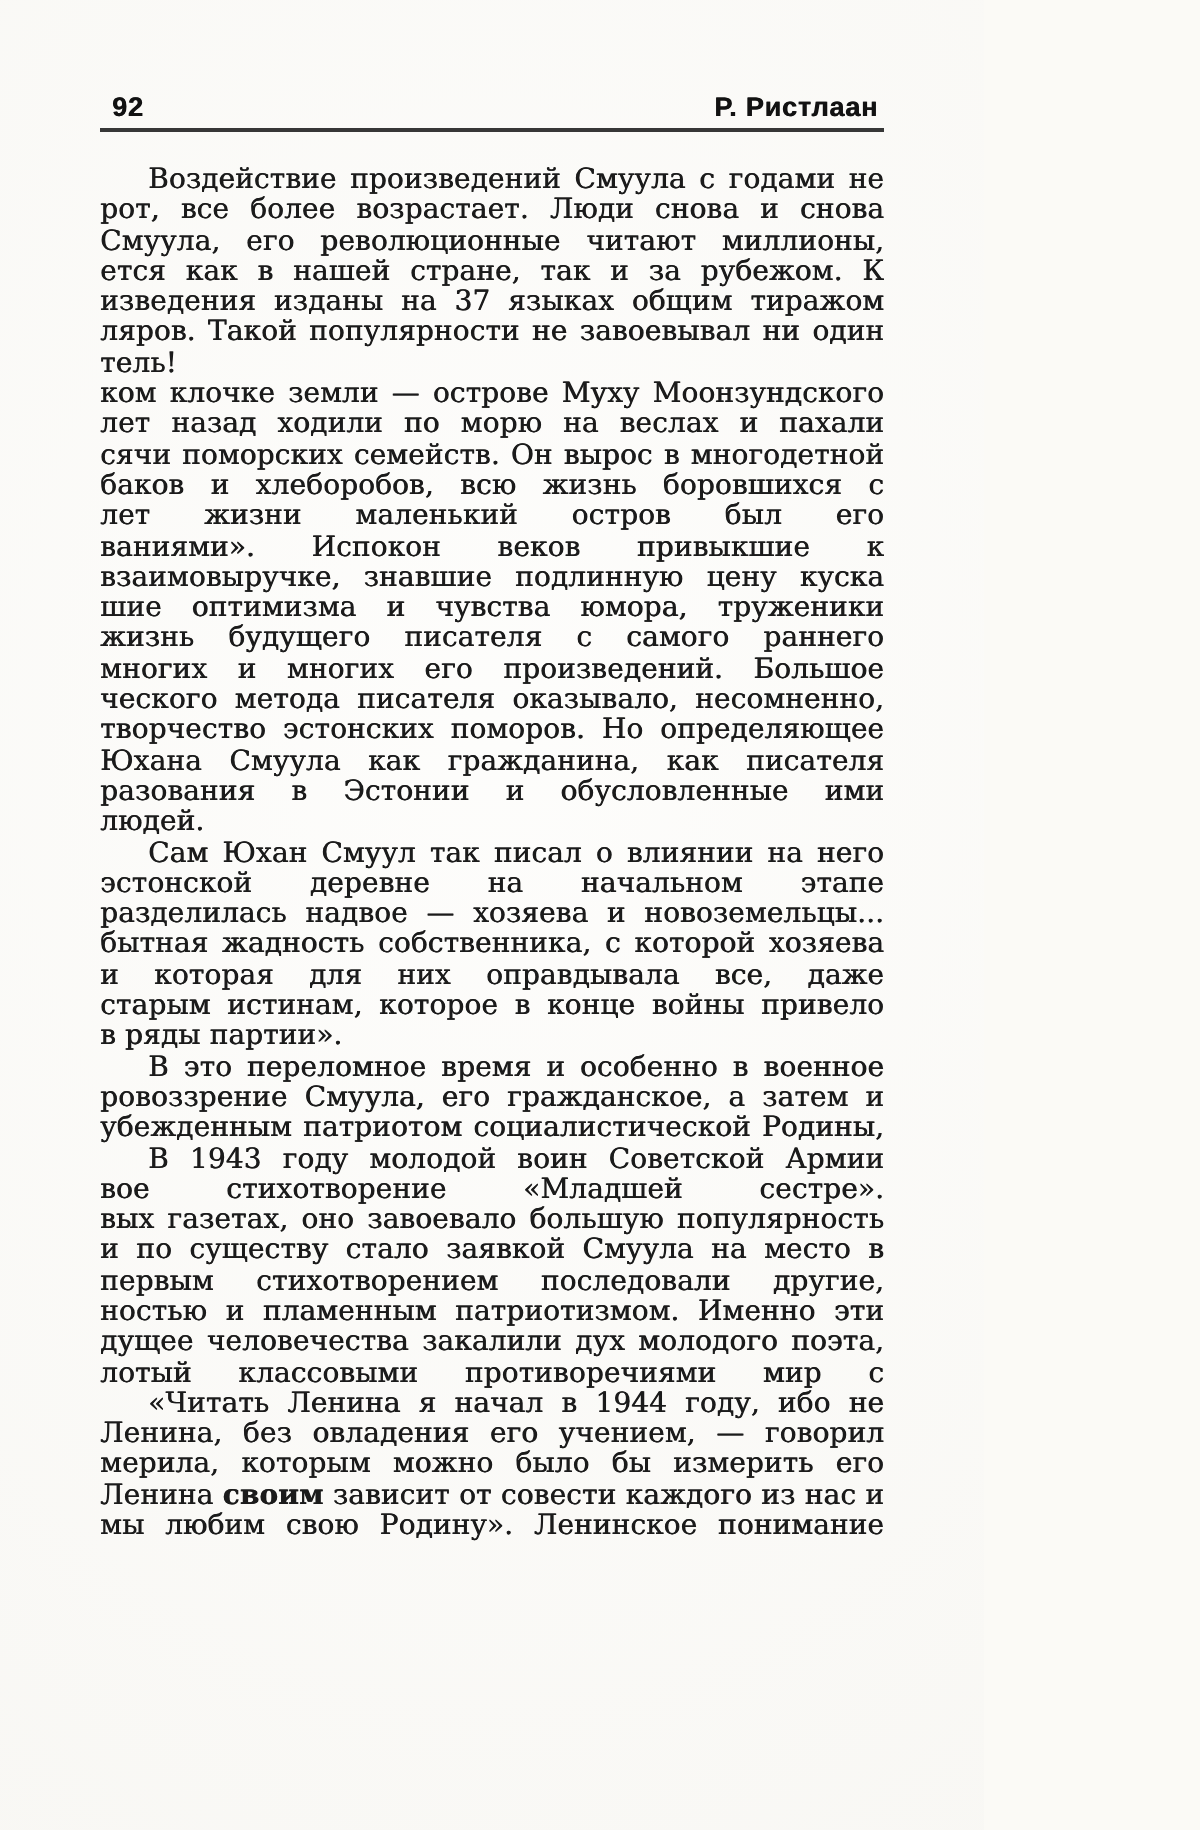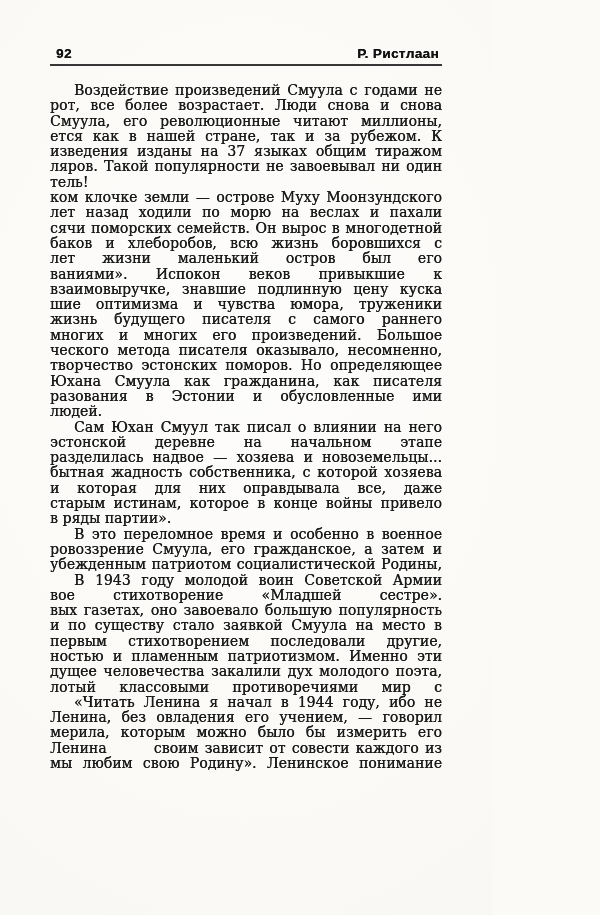--- a/index.html
+++ b/index.html
@@ -54,21 +54,21 @@
     line-height: 15.3px;
     height: 15.3px;
     overflow: hidden;
     text-align: justify;
     text-align-last: justify;
     text-indent: 0;
     white-space: normal;
   }
   .line.first { text-indent: 24px; }
   .line.last { text-align-last: left; }
-  .line b { font-weight: normal; margin-left: 41px; }
+  .line b { font-weight: bold; }
 </style>
 </head>
 <body>
 
 <div class="page">
   <header class="page-header">
     <span>92</span>
     <span>Р. Ристлаан</span>
   </header>
   <div class="rule"></div>

